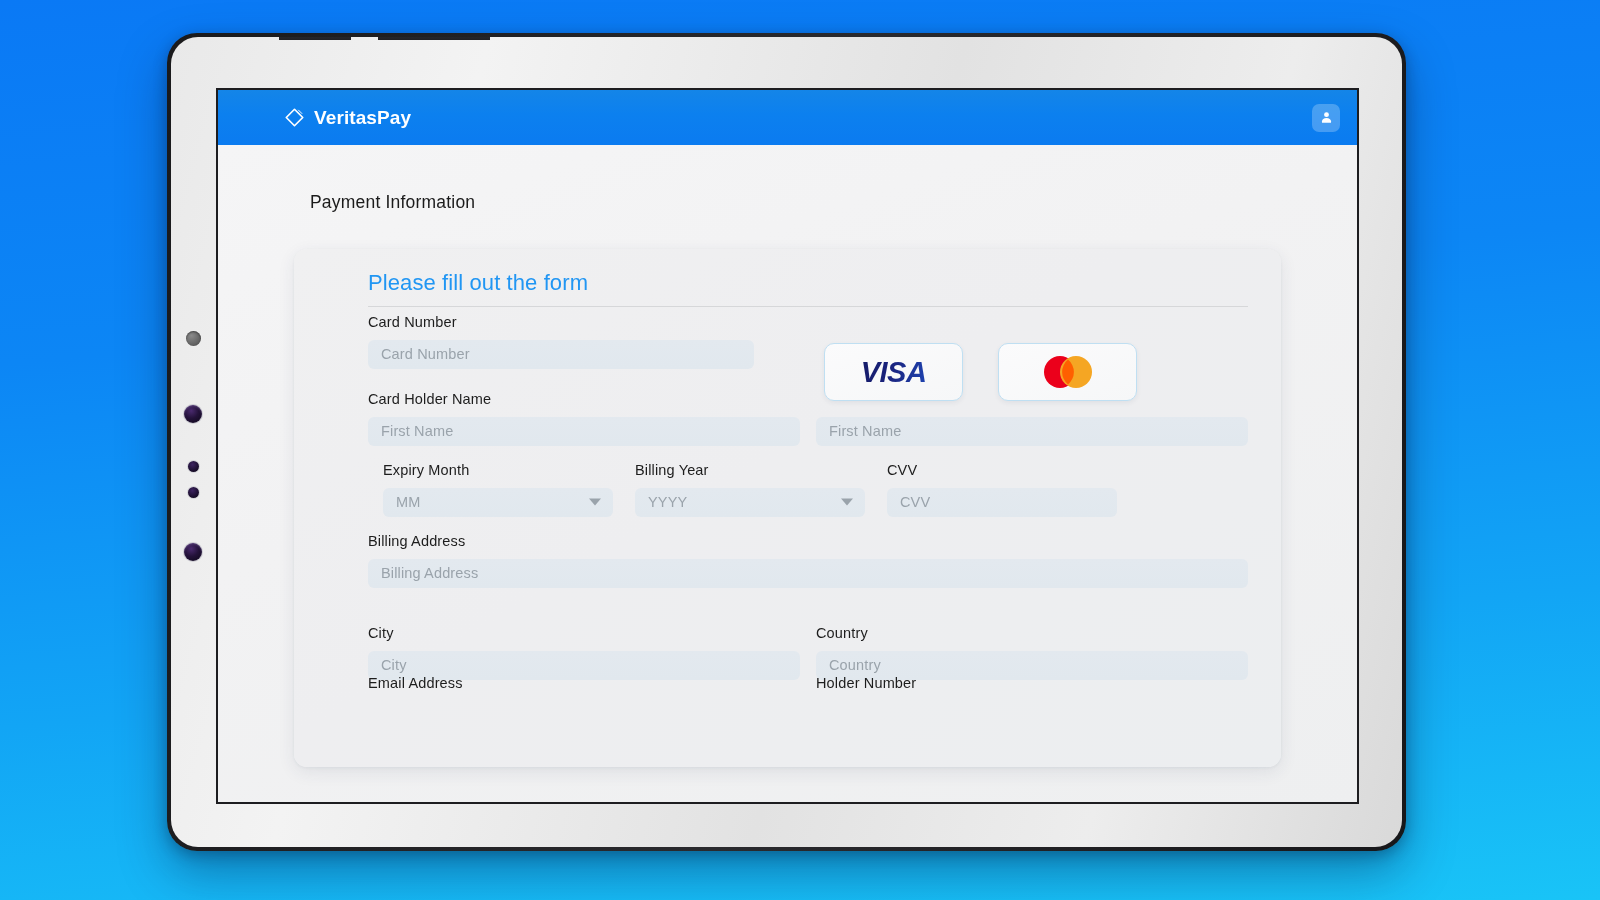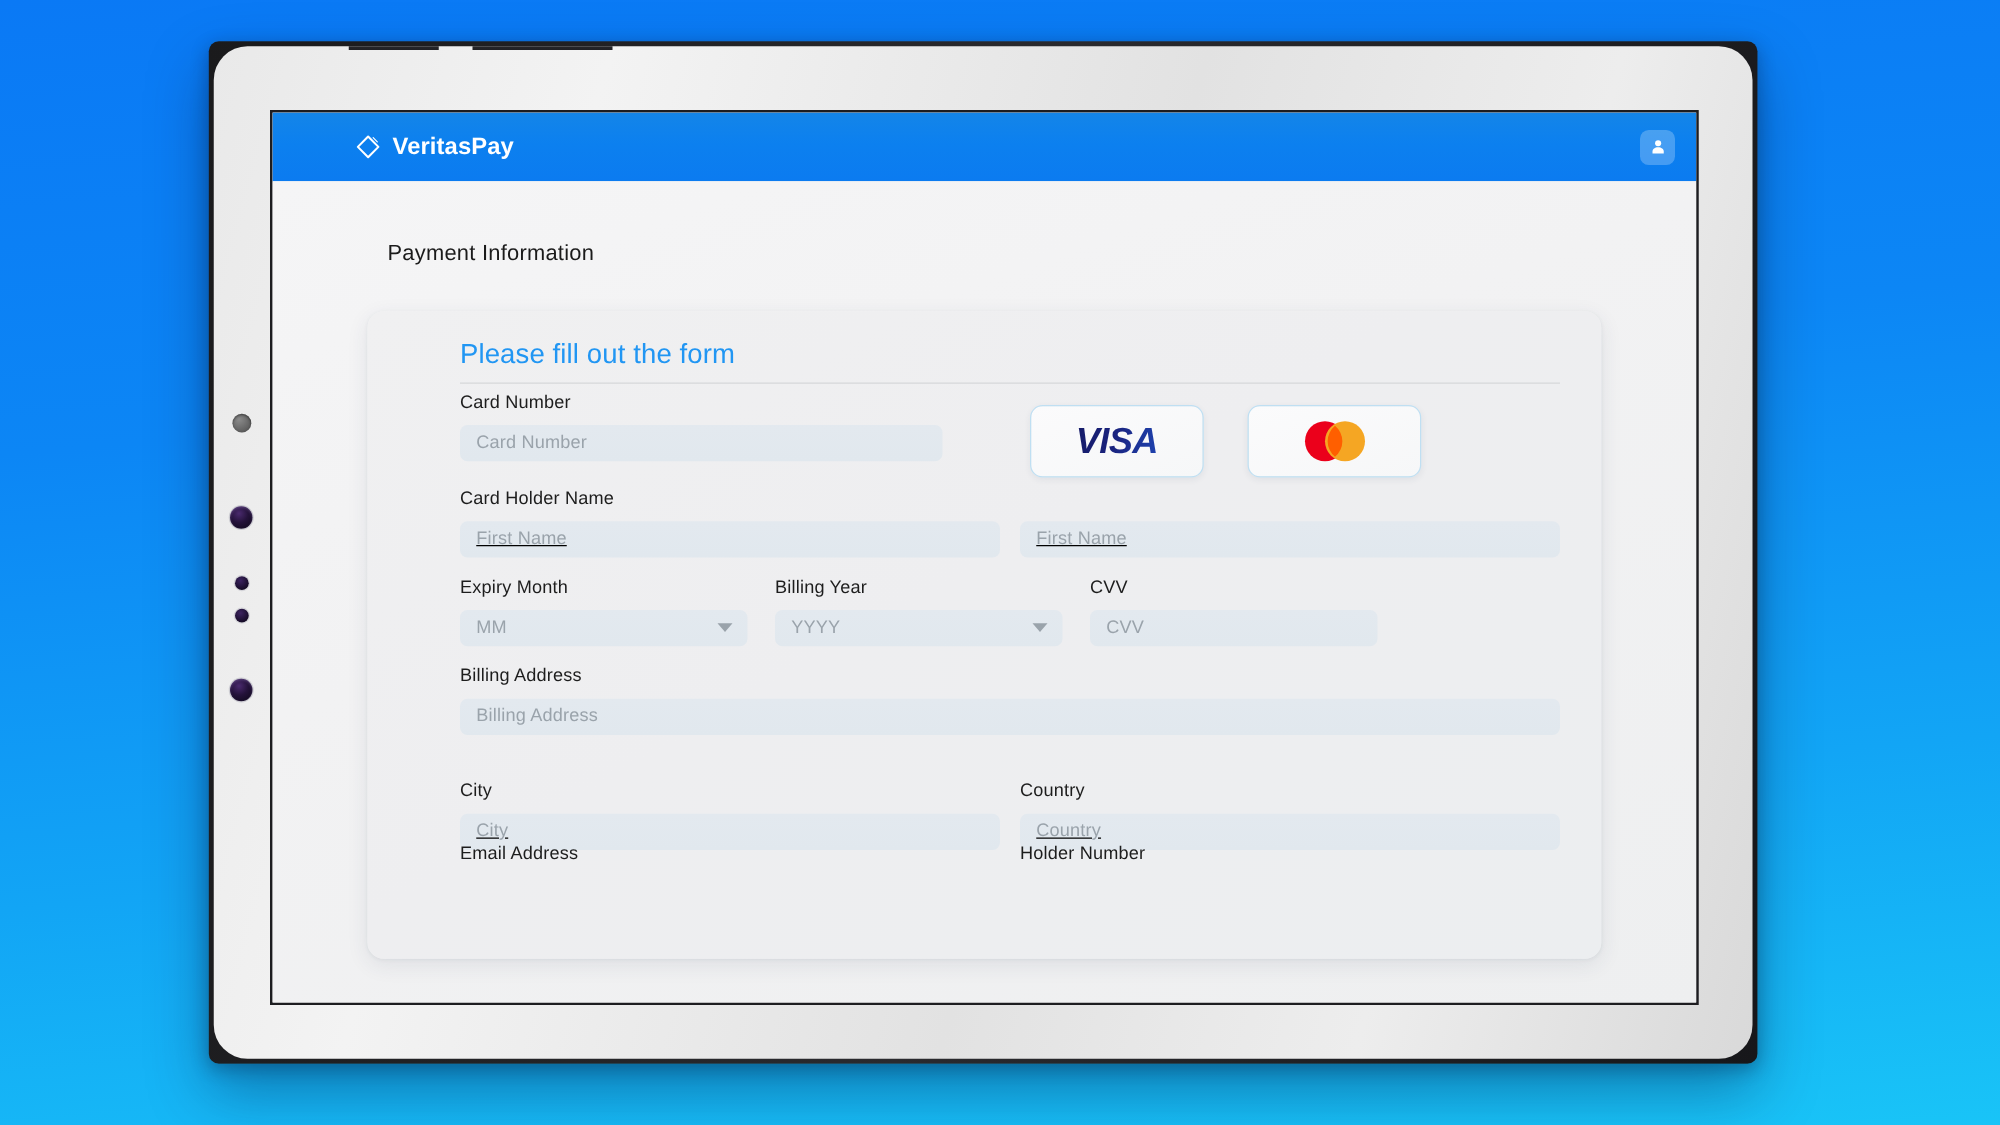--- a/index.html
+++ b/index.html
@@ -21,21 +21,21 @@
     overflow: hidden;
   }
 
   
   #tablet {
     position: absolute;
     left: 167px;
     top: 33px;
     width: 1239px;
     height: 818px;
-    border-radius: 8px;
+    border-radius: 30px;
     background: linear-gradient(100deg, #1a1a1c 0%, #2a2a2e 50%, #17171a 100%);
     padding: 4px;
     box-shadow: 0 22px 48px rgba(0, 30, 70, .38),
                 0 4px 14px rgba(0, 20, 50, .30);
   }
 
   #tablet-body {
     width: 100%;
     height: 100%;
     border-radius: 27px;
@@ -226,21 +226,21 @@
     border-top: 7px solid #9aa3ab;
   }
 
   .row { position: absolute; left: 74px; }
 
   
   #row-card-number { top: 0; width: 386px; }
   #brand-cards {
     position: absolute;
     left: 530px;
-    top: 9px;
+    top: 28px;
     display: flex;
     gap: 35px;
     justify-content: flex-end;
   }
   .brand-card {
     width: 139px;
     height: 58px;
     border-radius: 10px;
     background: linear-gradient(160deg, #fbfbfc 0%, #f6f7f8 100%);
     border: 1.5px solid #bfdff2;
@@ -262,27 +262,26 @@
     color: transparent;
     -webkit-text-fill-color: transparent;
   }
   #mastercard-mark { width: 62px; height: 38px; display: block; }
 
   
   #row-holder { top: 77px; width: 880px; }
   .two-col {
     display: flex;
     gap: 16px;
-    text-decoration: underline;
   }
   .two-col > .control { flex: 1; }
 
   
   #row-expiry { top: 148px; width: 880px; display: flex; gap: 22px; }
-  #col-month { width: 230px; }
+  #col-month { width: 230px; margin-left: 15px; }
   #col-year  { width: 230px; }
   #col-cvv   { width: 230px; }
 
   
   #row-billing { top: 219px; width: 880px; }
 
   
   #row-city { top: 290px; width: 880px; margin-top: 21px; }
   .half-pair { display: flex; gap: 16px; }
   .half-pair > div { flex: 1; }

